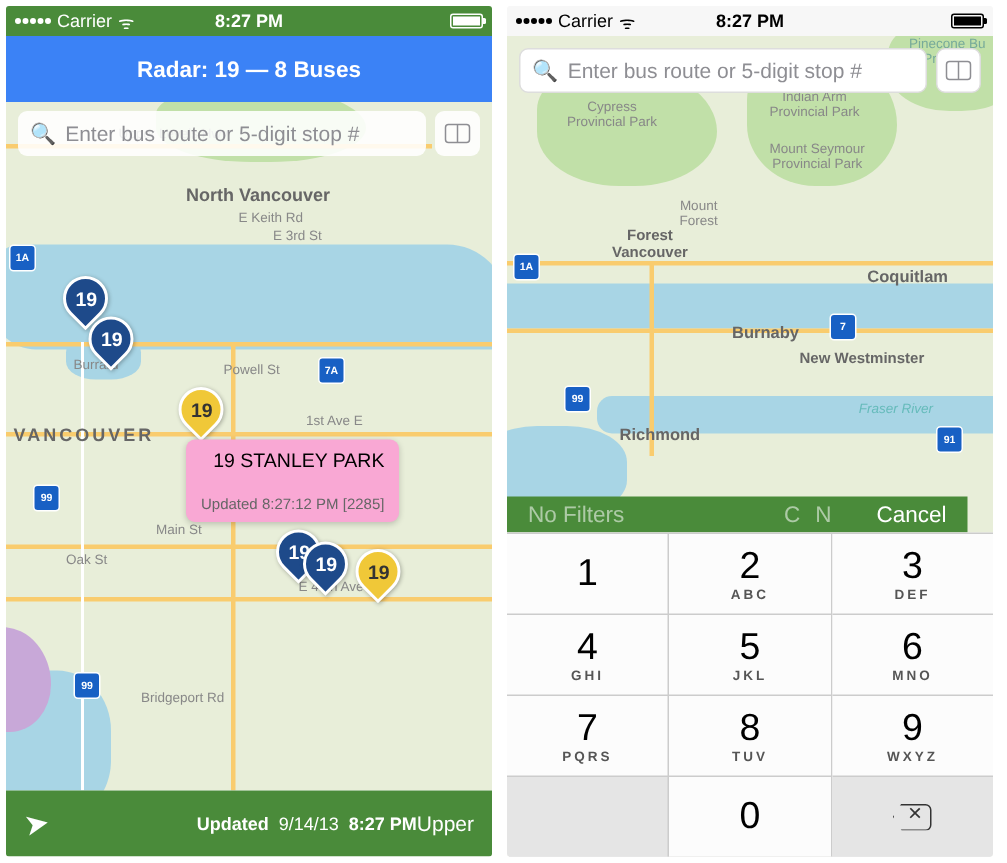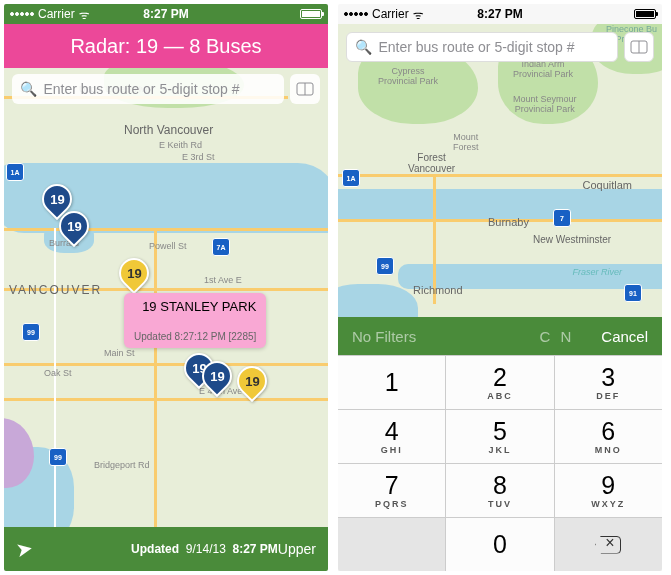--- a/index.html
+++ b/index.html
@@ -9,51 +9,51 @@
 .status{height:20px;background:#4a8b3a;color:#fff;font-size:12px;display:flex;align-items:center;padding:0 6px;position:relative}
 .status.white{background:#f7f7f7;color:#000}
 .st-left{display:flex;align-items:center;gap:4px}
 .sig{display:flex;gap:1px;align-items:flex-end}
 .sig i{width:4px;height:4px;border-radius:50%;border:1px solid currentColor;background:currentColor}
 .st-center{position:absolute;left:50%;transform:translateX(-50%);font-weight:600}
 .st-right{margin-left:auto;display:flex;gap:3px;align-items:center}
 .bat{width:22px;height:10px;border:1px solid currentColor;border-radius:2px;position:relative}
 .bat::after{content:"";position:absolute;right:-3px;top:2px;width:2px;height:4px;background:currentColor;border-radius:0 1px 1px 0}
 .bat i{display:block;width:18px;height:6px;margin:1px;background:currentColor}
-.header{height:44px;background:#ec4899;color:#fff;display:flex;align-items:center;justify-content:center;font-size:20px;font-weight:400}
+.header{height:44px;background:#3b82f6;color:#fff;display:flex;align-items:center;justify-content:center;font-size:15px;font-weight:700}
 .searchwrap{position:absolute;top:64px;left:0;right:0;padding:6px 8px;z-index:5}
 .searchwrap.top{top:22px}
 .searchbar{display:flex;align-items:center;gap:6px}
 .searchfield{flex:1;height:30px;background:rgba(255,255,255,0.88);border-radius:6px;display:flex;align-items:center;padding:0 8px;gap:6px;color:#8e8e93;font-size:14px}
 .searchfield.solid{background:#fff;border:1px solid #ddd}
 .bookbtn{width:30px;height:30px;background:rgba(255,255,255,0.88);border-radius:6px;display:flex;align-items:center;justify-content:center;color:#8e8e93}
 .bookbtn.solid{background:#fff;border:1px solid #ddd}
 .map{position:absolute;top:64px;left:0;right:0;bottom:44px;overflow:hidden}
 .map.full{top:20px;bottom:0}
 .land{position:absolute;inset:0;background:#e8eed9}
 .water{position:absolute;background:#a8d5e5}
 .park{position:absolute;background:#c1e0a8;border-radius:40% 60% 50% 50%}
 .road{position:absolute;background:#f9cc6e;height:3px}
 .roadv{width:3px}
 .label{position:absolute;font-size:9px;color:#888;white-space:nowrap}
-.label.city{font-size:12px;color:#666;font-weight:400}
+.label.city{font-size:12px;color:#666;font-weight:700}
 .hwy{position:absolute;width:18px;height:18px;background:#1860c4;color:#fff;font-size:7px;font-weight:700;border-radius:3px;display:flex;align-items:center;justify-content:center;border:1px solid #fff}
 .pin{position:absolute;width:30px;height:30px;border-radius:50% 50% 50% 0;transform:rotate(-45deg);display:flex;align-items:center;justify-content:center;border:2px solid #fff;box-shadow:0 1px 3px rgba(0,0,0,0.3)}
 .pin.blue{background:#1e4a8a}
 .pin.yellow{background:#f0c838}
 .pin span{transform:rotate(45deg);color:#fff;font-weight:700;font-size:13px}
 .pin.yellow span{color:#333}
 .callout{position:absolute;background:#f9a8d4;border-radius:6px;padding:6px 10px;box-shadow:0 1px 4px rgba(0,0,0,0.2);text-align:right}
 .callout .t{font-size:13px;font-weight:500}
 .callout .s{font-size:10px;color:#666;margin-top:17px}
 .toolbar{position:absolute;bottom:0;left:0;right:0;height:44px;background:#4a8b3a;color:#fff;display:flex;align-items:center;padding:0 12px;font-size:14px}
 .toolbar .locate{transform:rotate(-10deg);font-size:20px}
 .toolbar .upd{flex:1;text-align:right;font-size:12px}
 .toolbar .upd b{font-weight:600}
-.filterbar{position:absolute;left:0;right:0;height:38px;background:#4a8b3a;color:rgba(255,255,255,0.55);display:flex;align-items:center;padding:0 14px;font-size:15px}
+.filterbar{position:absolute;left:0;right:17px;height:24px;background:#4a8b3a;color:rgba(255,255,255,0.55);display:flex;align-items:center;padding:0 14px;font-size:15px}
 .filterbar .cancel{color:#fff}
 .keypad{position:absolute;left:0;right:0;bottom:0;background:#fff;border-top:1px solid #ccc}
 .krow{display:flex;height:54px}
 .key{flex:1;border-right:1px solid #ccc;border-bottom:1px solid #ccc;display:flex;flex-direction:column;align-items:center;justify-content:center;background:#fcfcfc}
 .key:last-child{border-right:none}
 .key.gray{background:#e5e5e5}
 .key .n{font-size:25px;font-weight:300;color:#000;line-height:1}
 .key .l{font-size:9px;letter-spacing:2px;color:#555;font-weight:600;margin-top:1px}
 .del{width:26px;height:18px;border:1.5px solid #333;border-radius:2px 4px 4px 2px;position:relative;clip-path:polygon(22% 0,100% 0,100% 100%,22% 100%,0 50%)}
 .del::before{content:"×";position:absolute;left:9px;top:-3px;font-size:16px;color:#333}

